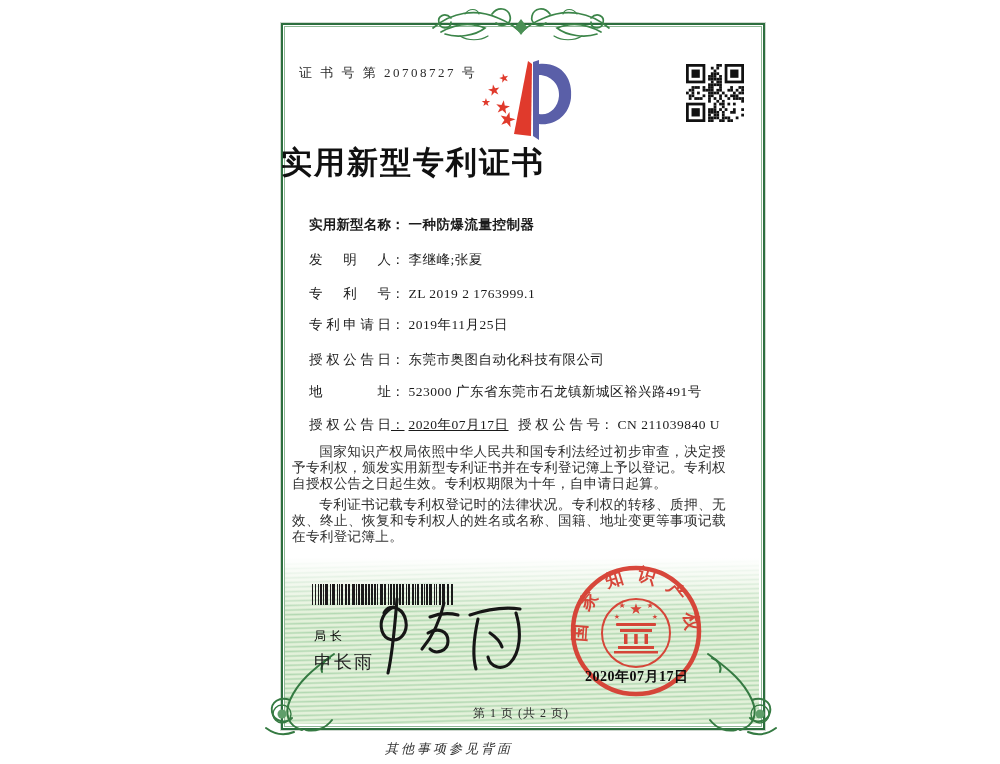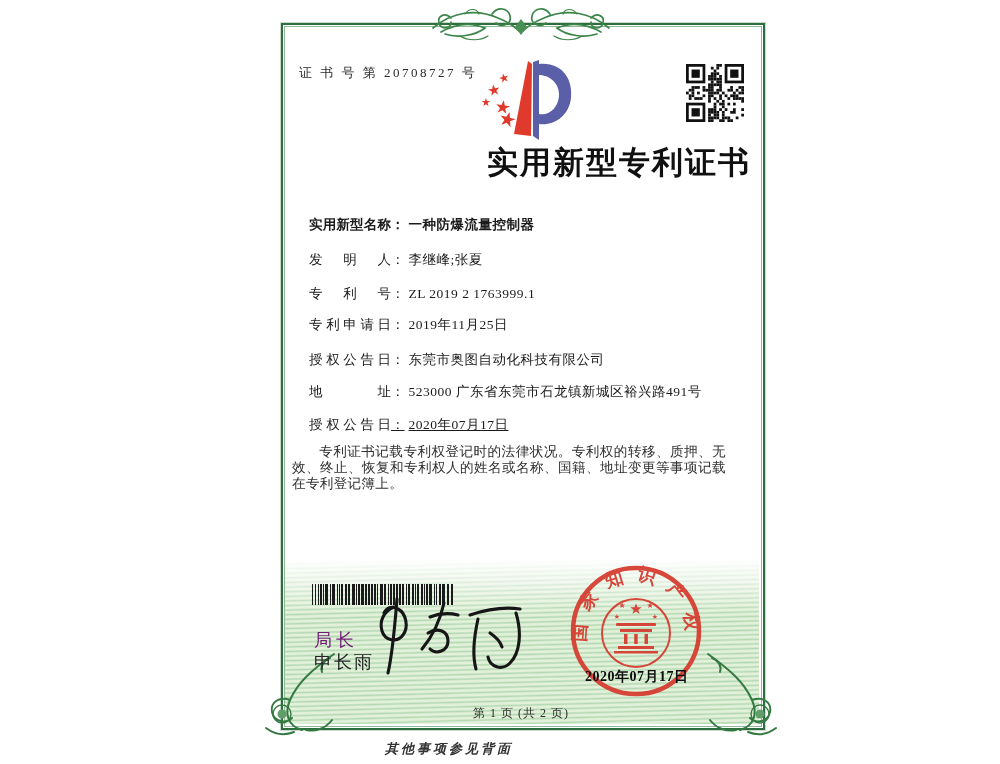--- a/index.html
+++ b/index.html
@@ -23,51 +23,51 @@
     background-color:#e3f1da;
     background-image:
       linear-gradient(180deg,#ffffff 0,rgba(255,255,255,0) 34%),
       repeating-linear-gradient(178.5deg,
         rgba(151,203,152,0) 0px, rgba(139,196,145,0.55) 1.6px,
         rgba(151,203,152,0) 3.2px, rgba(151,203,152,0) 4.6px);
   }
 
   .certno{left:299px;top:64px;font-size:13px;letter-spacing:2.5px;color:#2a2a2a;}
   .title{
-    left:281px;top:142px;width:480px;text-align:right;
+    left:281px;top:142px;width:480px;text-align:left;
     font-size:31px;font-weight:700;letter-spacing:2px;color:#101010;
-    padding-right:10px;box-sizing:border-box;padding-left:36px;
+    padding-right:10px;box-sizing:border-box;
   }
 
   
   .row{left:309px;height:20px;font-size:13.5px;white-space:nowrap;color:#1b1b1b;}
   .lbl{display:inline-block;width:82px;text-align:justify;text-align-last:justify;}
   .colon{margin:0 4px 0 0;}
   .val{letter-spacing:0.5px;}
   .grant{position:absolute;left:209px;top:0;white-space:nowrap;}
 
   
   .body-text{
     left:292px;top:444px;width:434px;
     font-size:13.6px;line-height:16px;letter-spacing:0.3px;
     color:#2f2f2f;text-align:justify;
   }
   .body-text p{margin:0;text-indent:2em;}
-  .body-text p + p{text-decoration:underline;}
+  .body-text p + p{margin-top:5px;}
 
   .sig-title{left:314px;top:628px;font-family:"Liberation Sans","DejaVu Sans",sans-serif;
-    font-size:18px;letter-spacing:4px;color:#701a75;}
+    font-size:12px;letter-spacing:4px;color:#000000;}
   .sig-name{left:314px;top:650px;font-family:"Liberation Sans","DejaVu Sans",sans-serif;
     font-size:18px;letter-spacing:2px;color:#222;}
 
   .seal-date{left:585px;top:668px;font-size:14px;font-weight:700;letter-spacing:0.5px;color:#0d0d0d;z-index:6;}
 
   .page-num{left:281px;top:705px;width:480px;text-align:center;font-size:12px;letter-spacing:1px;color:#2c2c2c;}
   .back-note{left:0;top:740px;width:898px;text-align:center;font-size:13px;
-    font-style:italic;letter-spacing:3px;color:#333;font-weight:bold;}
+    font-style:italic;letter-spacing:3px;color:#333;}
 
   svg{display:block;}
 </style>
 </head>
 <body>
 
 <div class="abs watermark"></div>
 <div class="abs cert-frame"></div>
 
 <svg class="abs" style="left:430px;top:2px;" width="182" height="46" viewBox="0 0 182 46">
@@ -275,23 +275,27 @@
   <span class="lbl">专利申请日</span><span class="colon">：</span><span class="val">2019年11月25日</span>
 </div>
 <div class="abs row" style="top:351px;">
   <span class="lbl">授权公告日</span><span class="colon">：</span><span class="val">东莞市奥图自动化科技有限公司</span>
 </div>
 <div class="abs row" style="top:383px;">
   <span class="lbl">地址</span><span class="colon">：</span><span class="val">523000 广东省东莞市石龙镇新城区裕兴路491号</span>
 </div>
 <div class="abs row" style="top:416px;width:452px;text-decoration:underline;">
   <span class="lbl">授权公告日</span><span class="colon">：</span><span class="val">2020年07月17日</span>
+  <span class="grant">
+    <span class="lbl">授权公告号</span><span class="colon">：</span><span class="val">CN 211039840 U</span>
+  </span>
 </div>
 
 <div class="abs body-text">
+  <p>国家知识产权局依照中华人民共和国专利法经过初步审查，决定授予专利权，颁发实用新型专利证书并在专利登记簿上予以登记。专利权自授权公告之日起生效。专利权期限为十年，自申请日起算。</p>
   <p>专利证书记载专利权登记时的法律状况。专利权的转移、质押、无效、终止、恢复和专利权人的姓名或名称、国籍、地址变更等事项记载在专利登记簿上。</p>
 </div>
 
 <svg class="abs" id="barcode-svg" style="left:312px;top:584px;" width="144" height="21" viewBox="0 0 144 21">
     <rect x="0" y="0" width="1" height="21" fill="#1a1a1a"></rect>
     <rect x="3" y="0" width="1" height="21" fill="#1a1a1a"></rect>
     <rect x="6" y="0" width="1" height="21" fill="#1a1a1a"></rect>
     <rect x="8" y="0" width="2" height="21" fill="#1a1a1a"></rect>
     <rect x="11" y="0" width="1" height="21" fill="#1a1a1a"></rect>
     <rect x="13" y="0" width="3" height="21" fill="#1a1a1a"></rect>

